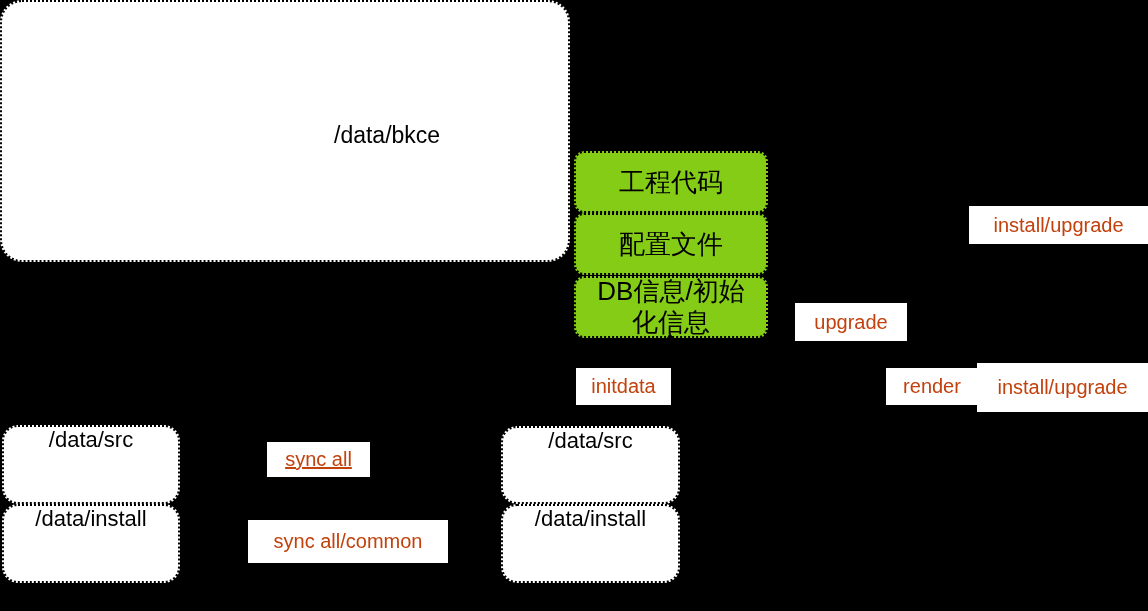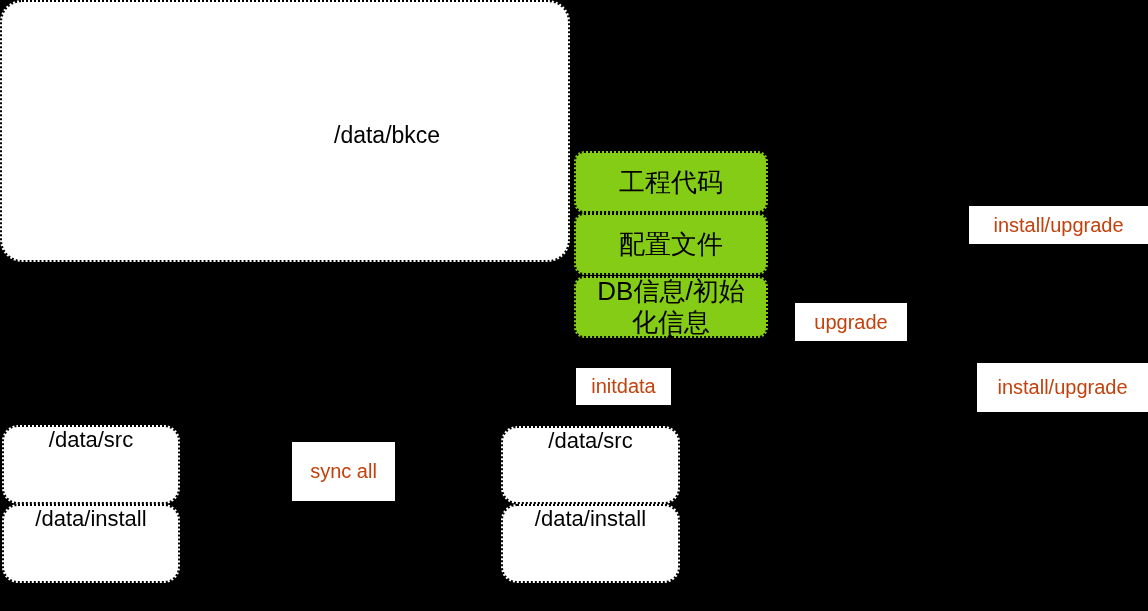--- a/index.html
+++ b/index.html
@@ -125,25 +125,27 @@
   <div class="arrow-left" style="left:768px; top:240px;"></div>
   <div class="arrow-left" style="left:768px; top:298px;"></div>
   <div class="arrow-up" style="left:662px; top:333px;"></div>
 
   <div class="plain-label" style="left:795px; top:284px; width:112px; height:38px;margin-top:19px;">upgrade</div>
 
   <div class="plain-label" style="left:969px; top:206px; width:179px; height:38px;">install/upgrade</div>
 
   <div class="plain-label" style="left:554px; top:368px; width:95px; height:37px;margin-left:22px;">initdata</div>
 
+  <div class="plain-label" style="left:886px; top:368px; width:92px; height:37px;">render</div>
 
   <div class="plain-label" style="left:977px; top:363px; width:171px; height:49px;">install/upgrade</div>
 
-  <div class="plain-label" style="left:292px; top:442px; width:103px; height:59px;">sync all</div>
+  <div class="plain-label" style="left:267px; top:442px; width:103px; height:35px;text-decoration:underline;">sync all</div>
 
+  <div class="plain-label" style="left:248px; top:520px; width:200px; height:43px;">sync all/common</div>
 
   <div class="path-box" style="left:2px; top:425px; width:178px; height:79px;">
     <span>/data/src</span>
   </div>
   <div class="path-box" style="left:2px; top:504px; width:178px; height:79px;">
     <span>/data/install</span>
   </div>
 
   <div class="path-box" style="left:501px; top:426px; width:179px; height:78px;">
     <span>/data/src</span>

